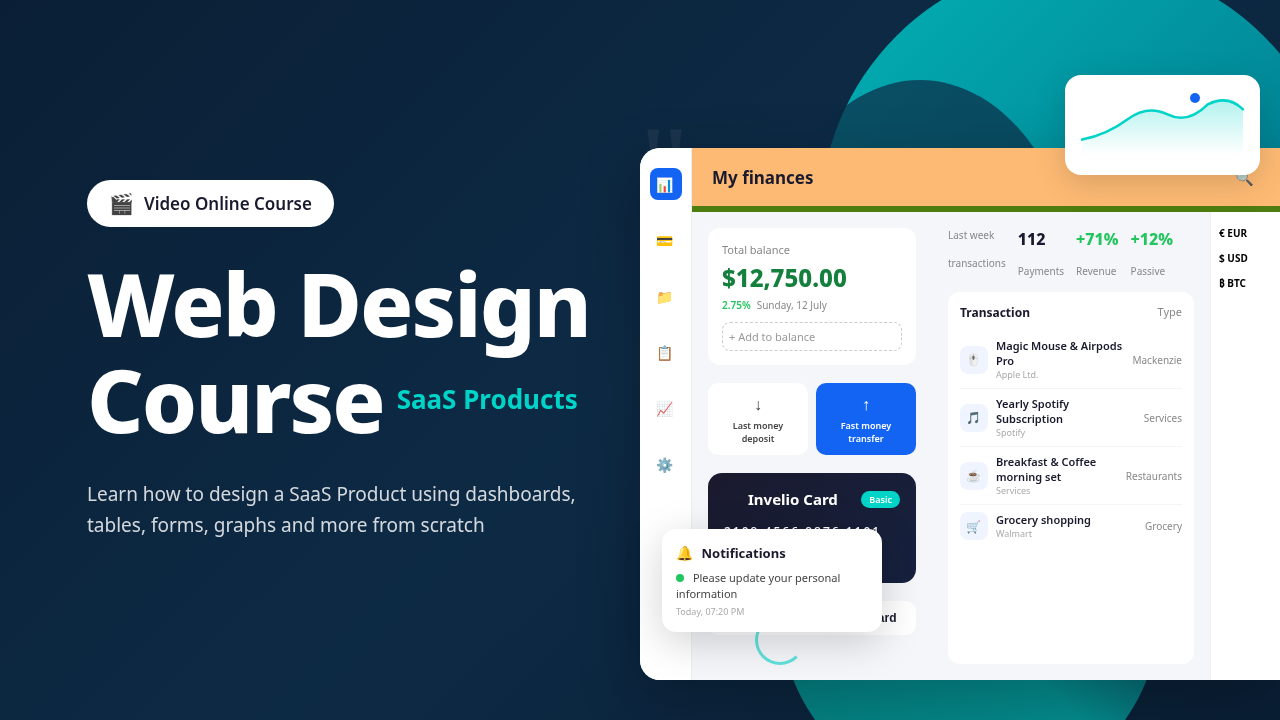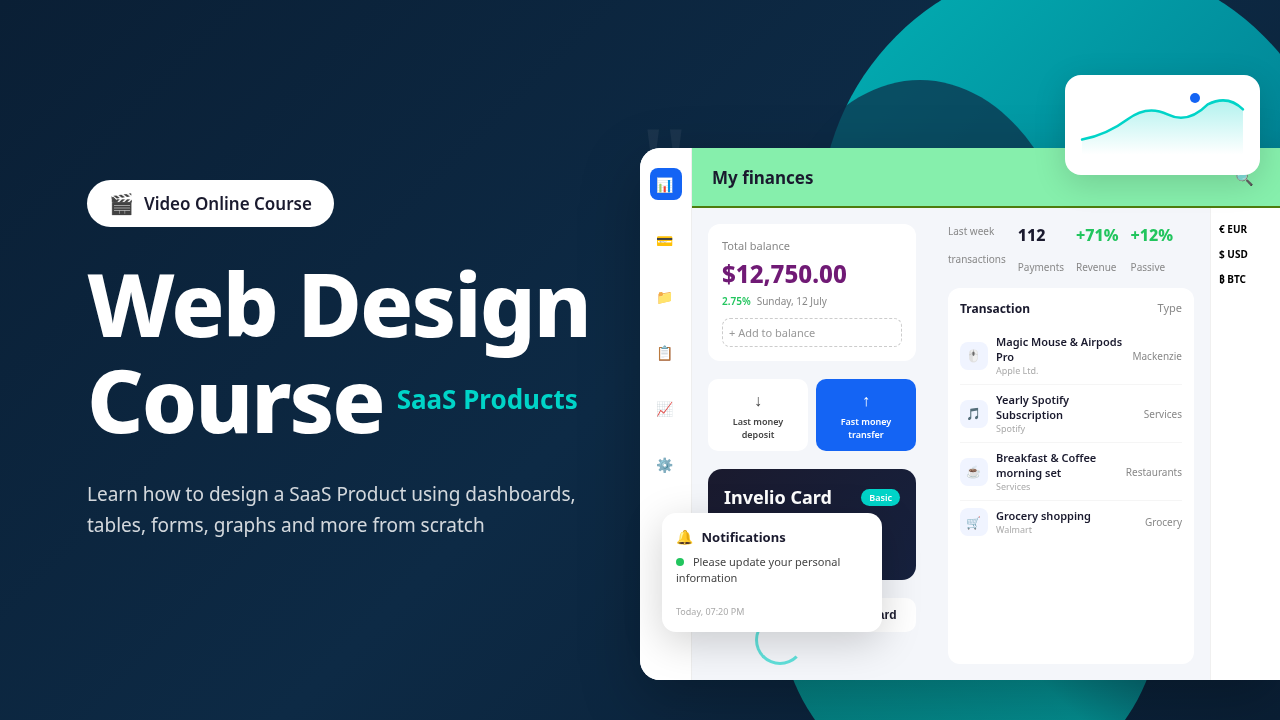--- a/index.html
+++ b/index.html
@@ -216,26 +216,26 @@
     
     .main-area {
       flex: 1;
       display: flex;
       flex-direction: column;
       overflow: hidden;
     }
 
     
     .dash-header {
-      background: #86efac;
+      background: #fdba74;
       padding: 14px 20px;
       display: flex;
       align-items: center;
       justify-content: space-between;
-      border-bottom: 2px solid #4d7c0f;
+      border-bottom: 6px solid #4d7c0f;
     }
 
     .dash-title {
       font-size: 17px;
       font-weight: 700;
       color: #1a1a2e;
     }
 
     .search-icon-btn {
       width: 30px;
@@ -272,21 +272,21 @@
 
     .balance-label {
       font-size: 11px;
       color: #888;
       margin-bottom: 4px;
     }
 
     .balance-amount {
       font-size: 24px;
       font-weight: 800;
-      color: #701a75;
+      color: #15803d;
       margin-bottom: 4px;
     }
 
     .balance-meta {
       font-size: 10px;
       color: #888;
       display: flex;
       align-items: center;
       gap: 6px;
     }
@@ -353,22 +353,23 @@
     }
 
     .card-header {
       display: flex;
       justify-content: space-between;
       align-items: center;
       margin-bottom: 14px;
     }
 
     .card-name {
-      font-size: 18px;
+      font-size: 15px;
       font-weight: 700;
+      margin-left: 24px;
     }
 
     .card-badge {
       background: #00d4c8;
       border-radius: 20px;
       padding: 2px 8px;
       font-size: 9px;
       font-weight: 600;
     }
 
@@ -573,21 +574,21 @@
 
     .notif-message {
       font-size: 11px;
       color: #444;
       line-height: 1.4;
     }
 
     .notif-time {
       font-size: 9px;
       color: #aaa;
-      margin-top: 20px;
+      margin-top: 4px;
     }
 
     
     .notif-arc {
       position: absolute;
       bottom: 55px;
       left: 175px;
       width: 50px;
       height: 50px;
       border: 3px solid #00d4c8;

